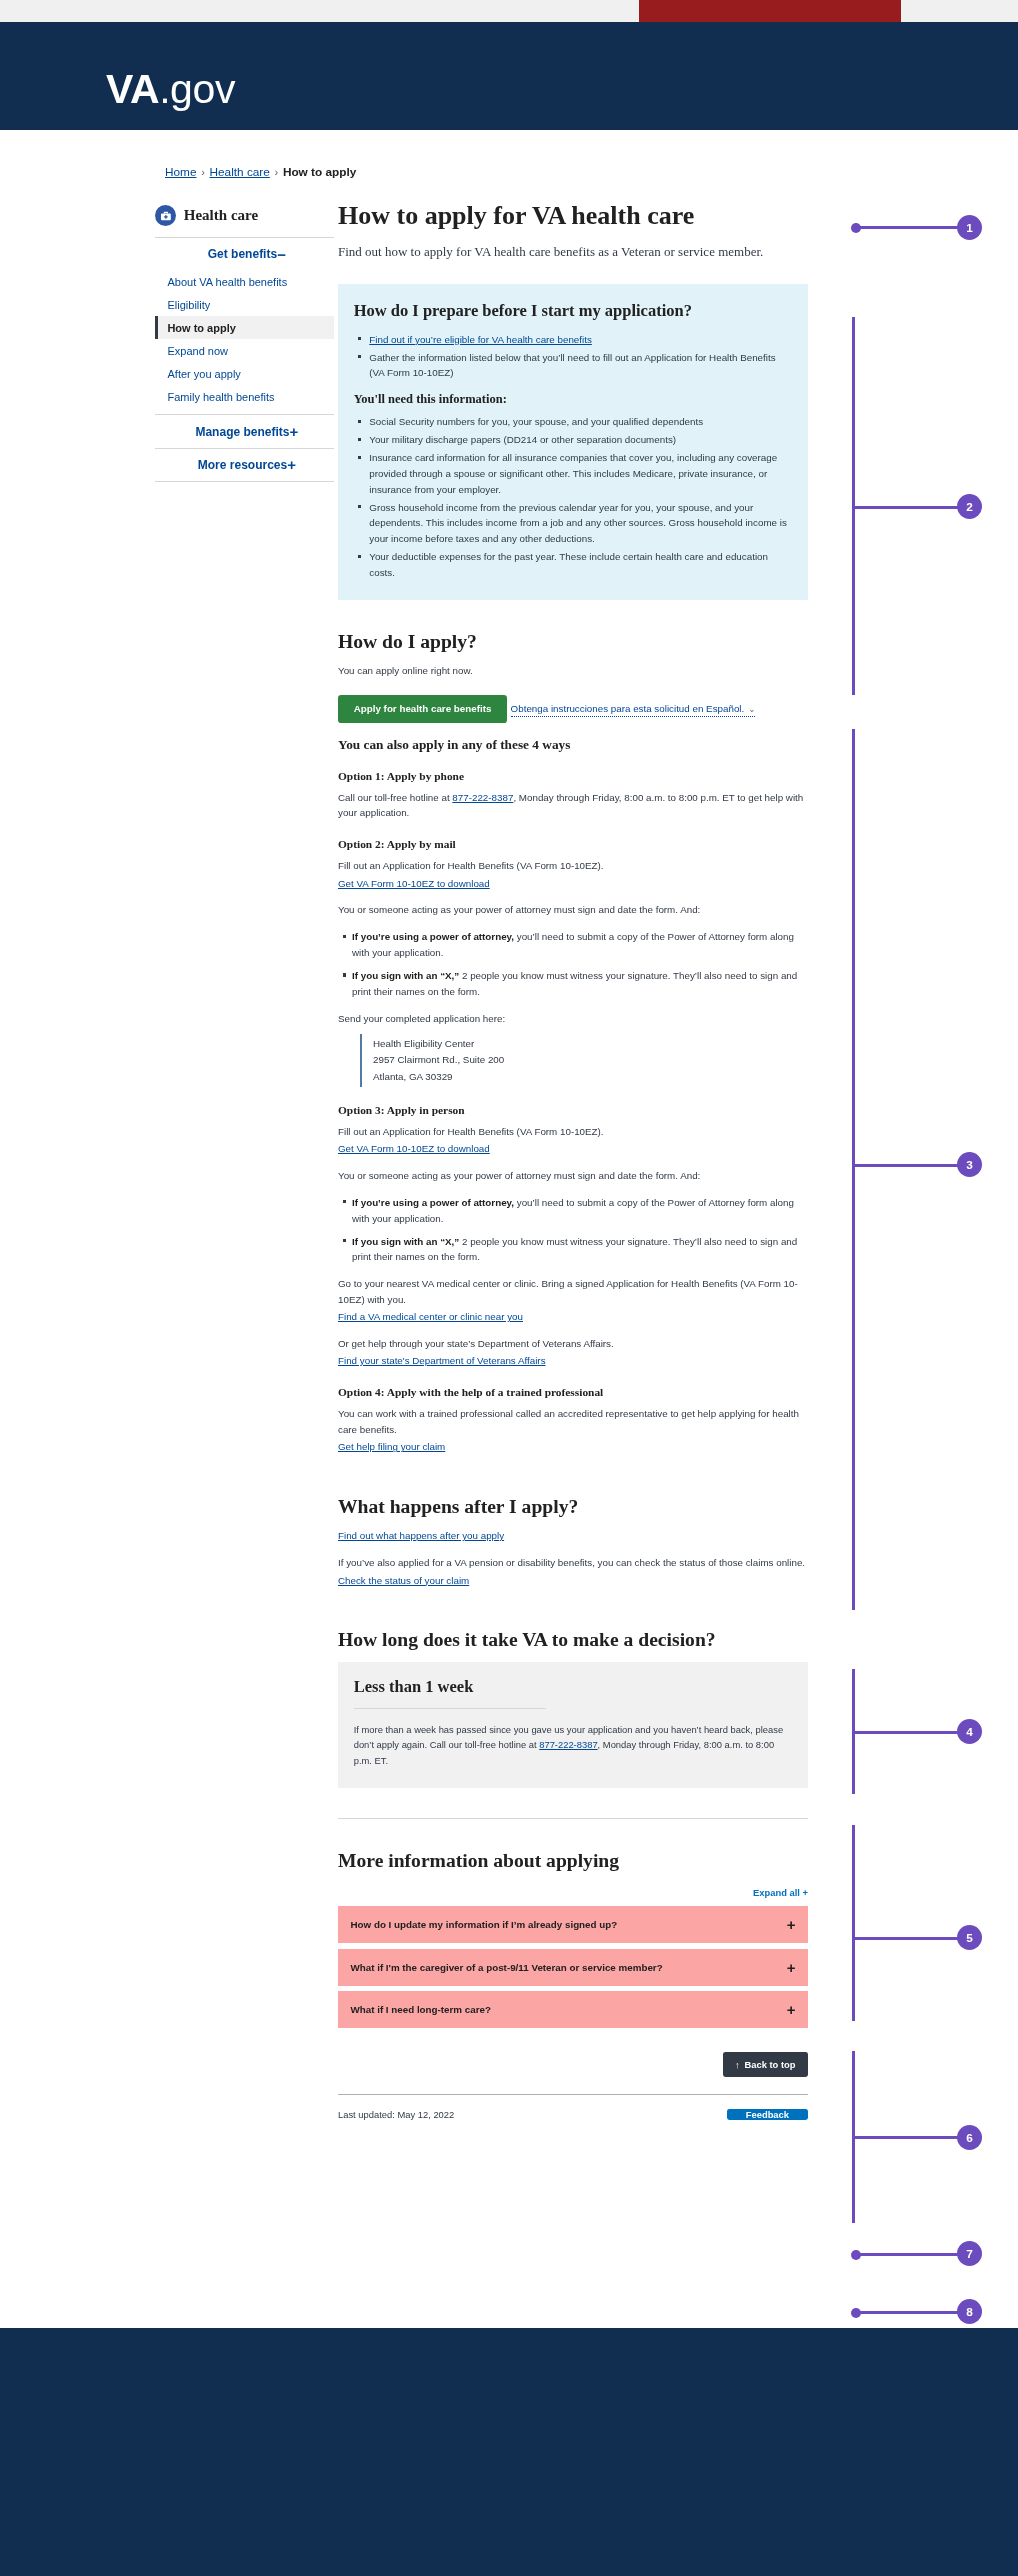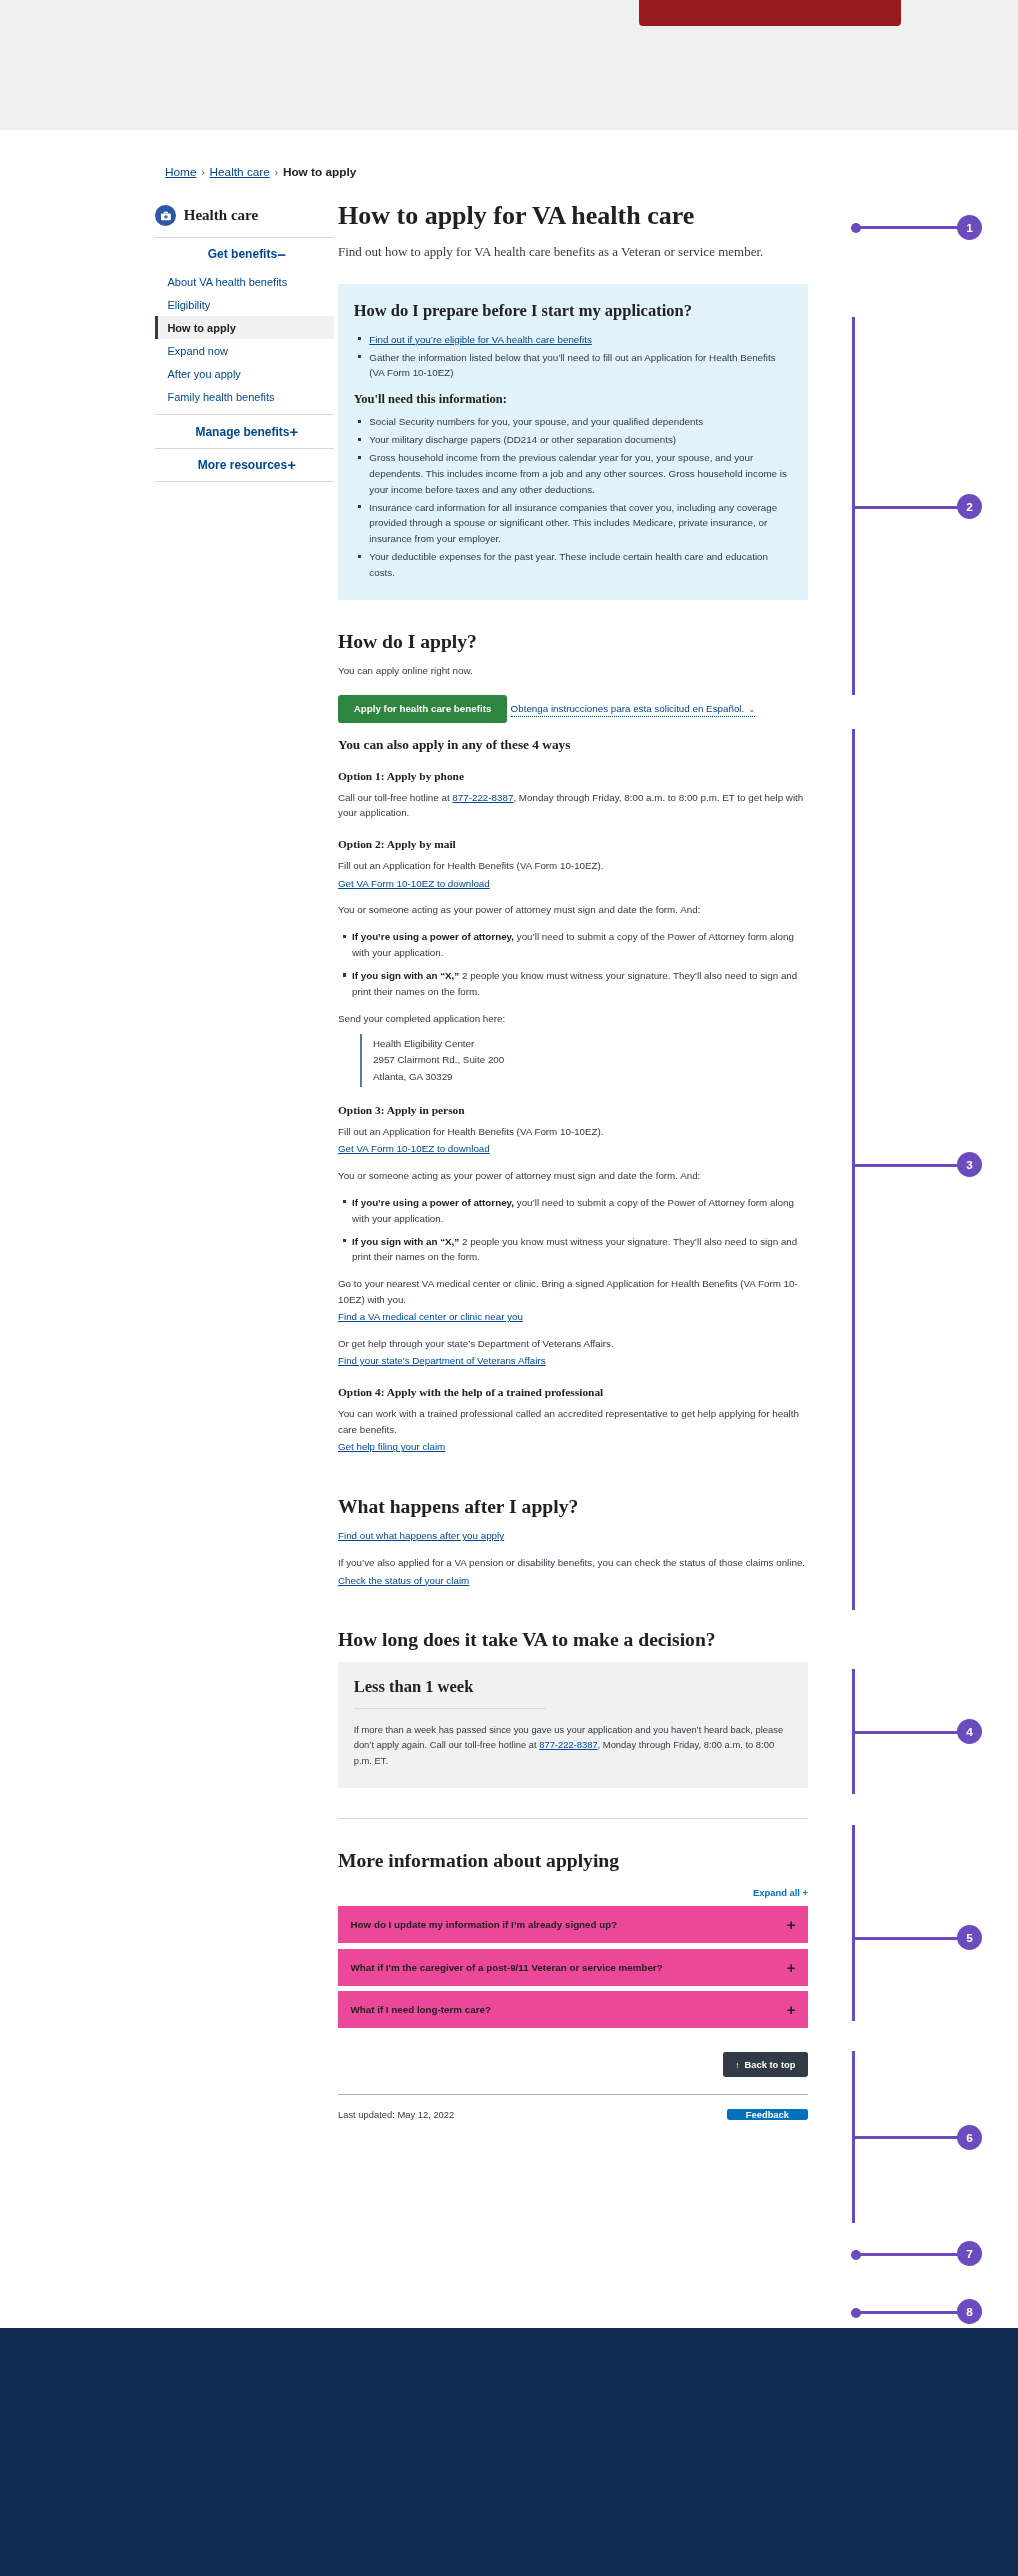--- a/index.html
+++ b/index.html
@@ -106,21 +106,21 @@
   .gray-box h3 { font-family:"Liberation Serif", serif; font-weight:bold; font-size:16.5px;
                  color:#212121; margin:1.6px 0 0 0; }
   .gray-box hr { border:none; border-top:0.8px solid #d6d7d9; margin:11px 0 12.5px 0; width:192px; }
   .gray-box p { font-size:9.4px; color:#323a45; line-height:1.66; margin:0; }
   .gray-box p a { color:#004795; text-decoration:underline; }
 
   hr.rule { border:none; border-top:0.8px solid #d6d7d9; margin:30px 0 31px 0; }
 
   .expand-all { text-align:right; font-size:9.4px; font-weight:bold; color:#0071bc;
                 margin:0 0 7.8px 0; cursor:pointer; }
-  .acc-item { background:#ec4899; display:flex; align-items:center; justify-content:space-between;
+  .acc-item { background:#fca5a5; display:flex; align-items:center; justify-content:space-between;
               padding:11px 12.5px; margin-bottom:5.5px; cursor:pointer; }
   .acc-item .q { font-size:9.8px; font-weight:bold; color:#212121; }
   .acc-item .plus { font-size:15px; font-weight:bold; color:#212121; line-height:1; }
 
   .btt-row { display:flex; justify-content:flex-end; margin:23.5px 0 0 0; }
   .btn-dark { background:#323a45; color:#fff; font-weight:bold; font-size:9.4px;
               padding:7px 12.5px; border-radius:2.4px; border:none; cursor:pointer; }
   .btn-dark .arr { margin-right:4.7px; }
 
   hr.rule2 { border:none; border-top:0.8px solid #aeb0b5; margin:17px 0 14px 0; }
@@ -136,20 +136,23 @@
              justify-content:center; left:957px; }
 </style>
 </head>
 <body>
 
 <div class="page">
 
   <div class="top-strip"></div>
   <div class="red-tab"></div>
 
+  <div class="va-header">
+    <div class="va-logo"><span class="b">VA</span><span class="g">.gov</span></div>
+  </div>
 
   <div class="canvas"></div>
   <div class="footer"></div>
 
   <div class="breadcrumb">
     <a href="#">Home</a><span class="sep">›</span><a href="#">Health care</a><span class="sep">›</span><span class="cur">How to apply</span>
   </div>
 
   <div class="sidebar">
     <div class="sb-title">
@@ -204,22 +207,22 @@
     <div class="info-box">
       <h2>How do I prepare before I start my application?</h2>
       <ul>
         <li><a href="#">Find out if you’re eligible for VA health care benefits</a></li>
         <li>Gather the information listed below that you’ll need to fill out an Application for Health Benefits (VA Form 10-10EZ)</li>
       </ul>
       <h3>You'll need this information:</h3>
       <ul>
         <li>Social Security numbers for you, your spouse, and your qualified dependents</li>
         <li>Your military discharge papers (DD214 or other separation documents)</li>
+        <li>Insurance card information for all insurance companies that cover you, including any coverage provided through a spouse or significant other. This includes Medicare, private insurance, or insurance from your employer.</li>
         <li>Gross household income from the previous calendar year for you, your spouse, and your dependents. This includes income from a job and any other sources. Gross household income is your income before taxes and any other deductions.</li>
-        <li>Insurance card information for all insurance companies that cover you, including any coverage provided through a spouse or significant other. This includes Medicare, private insurance, or insurance from your employer.</li>
         <li>Your deductible expenses for the past year. These include certain health care and education costs.</li>
       </ul>
     </div>
 
     
     <h2 class="sec">How do I apply?</h2>
     <p class="body">You can apply online right now.</p>
     <button class="btn-green">Apply for health care benefits</button>
     <div class="es-link"><span>Obtenga instrucciones para esta solicitud en Español.</span><span class="chev">⌄</span></div>
 

